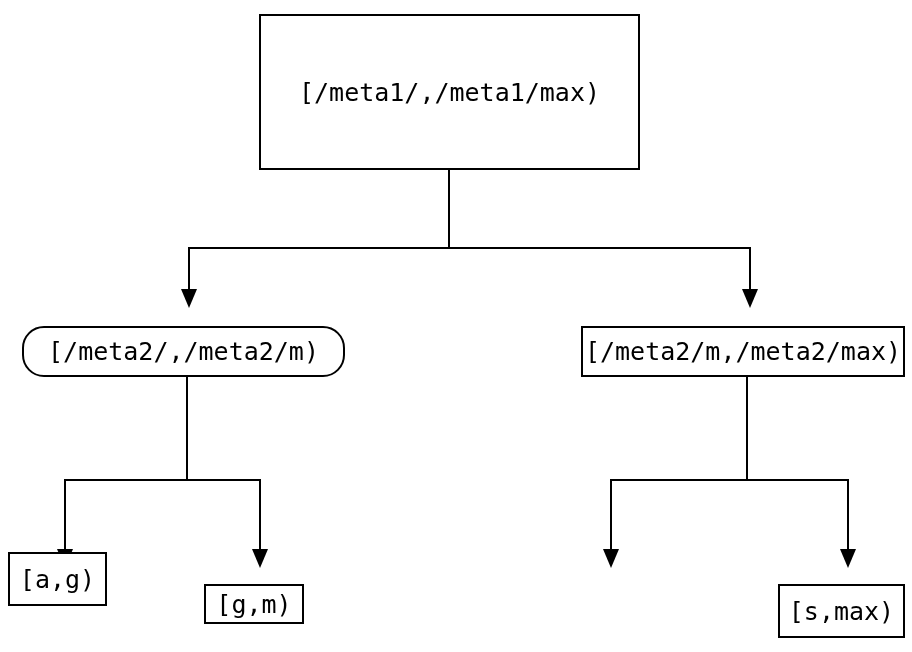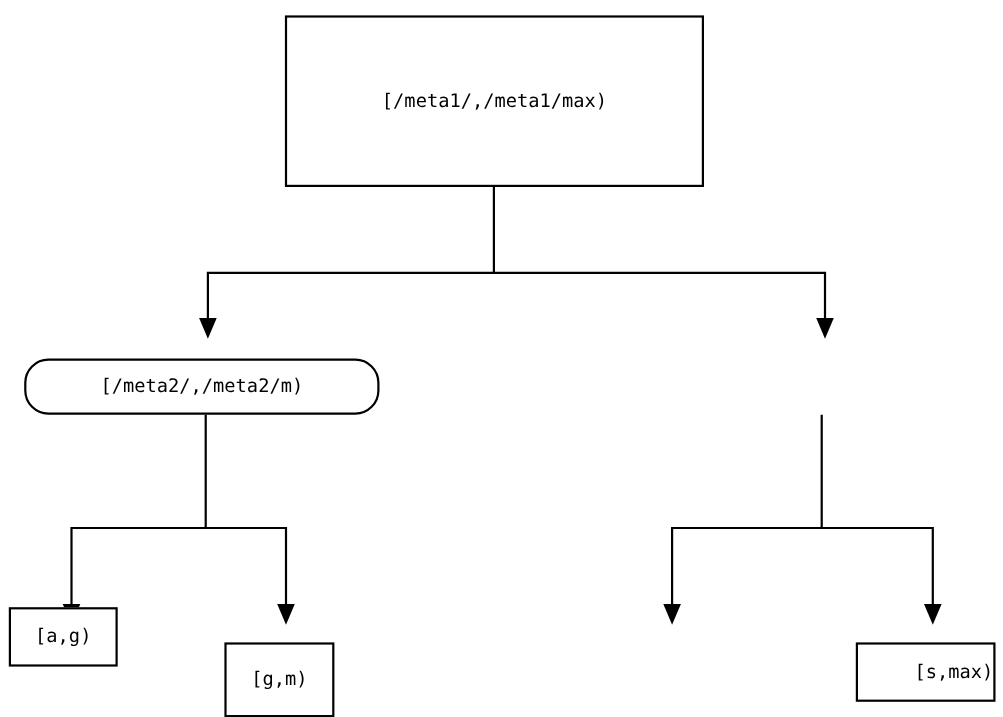--- a/index.html
+++ b/index.html
@@ -33,31 +33,31 @@
     stroke: none;
   }
   .node {
     position: absolute;
     box-sizing: border-box;
     border: 2px solid #000000;
     background: #ffffff;
     display: flex;
     align-items: center;
     justify-content: center;
-    font-size: 17px;
+    font-size: 25px;
     line-height: 1;
     white-space: nowrap;
   }
   .node-root       { left: 259px; top: 14px;  width: 381px; height: 156px; }
   .node-meta2-low  { left: 22px;  top: 326px; width: 323px; height: 51px; border-radius: 22px;  }
   .node-meta2-high { left: 581px; top: 326px; width: 324px; height: 51px;  }
   .node-leaf-ag    { left: 8px;   top: 552px; width: 99px;  height: 54px;  }
-  .node-leaf-gm    { left: 204px; top: 584px; width: 100px; height: 68px;  }
+  .node-leaf-gm    { left: 204px; top: 584px; width: 100px; height: 40px;  }
   .node-leaf-ms    { left: 554px; top: 584px; width: 101px; height: 54px;  }
-  .node-leaf-smax  { left: 778px; top: 584px; width: 127px; height: 54px; justify-content: flex-end;  }
+  .node-leaf-smax  { left: 778px; top: 584px; width: 127px; height: 54px;  }
 </style>
 </head>
 <body>
 
 <div class="canvas">
 
   <svg class="edges" viewBox="0 0 912 652" xmlns="http://www.w3.org/2000/svg">
 
     <g>
       <path d="M449 169 L449 248 L189 248 L189 290"></path>
@@ -91,20 +91,23 @@
   </svg>
 
   <div class="node node-root">
     <span>[/meta1/,/meta1/max)</span>
   </div>
 
   <div class="node node-meta2-low">
     <span>[/meta2/,/meta2/m)</span>
   </div>
 
+  <div class="node node-meta2-high">
+    <span>[/meta2/m,/meta2/max)</span>
+  </div>
 
   <div class="node node-leaf-ag">
     <span>[a,g)</span>
   </div>
 
   <div class="node node-leaf-gm">
     <span>[g,m)</span>
   </div>
 
 

